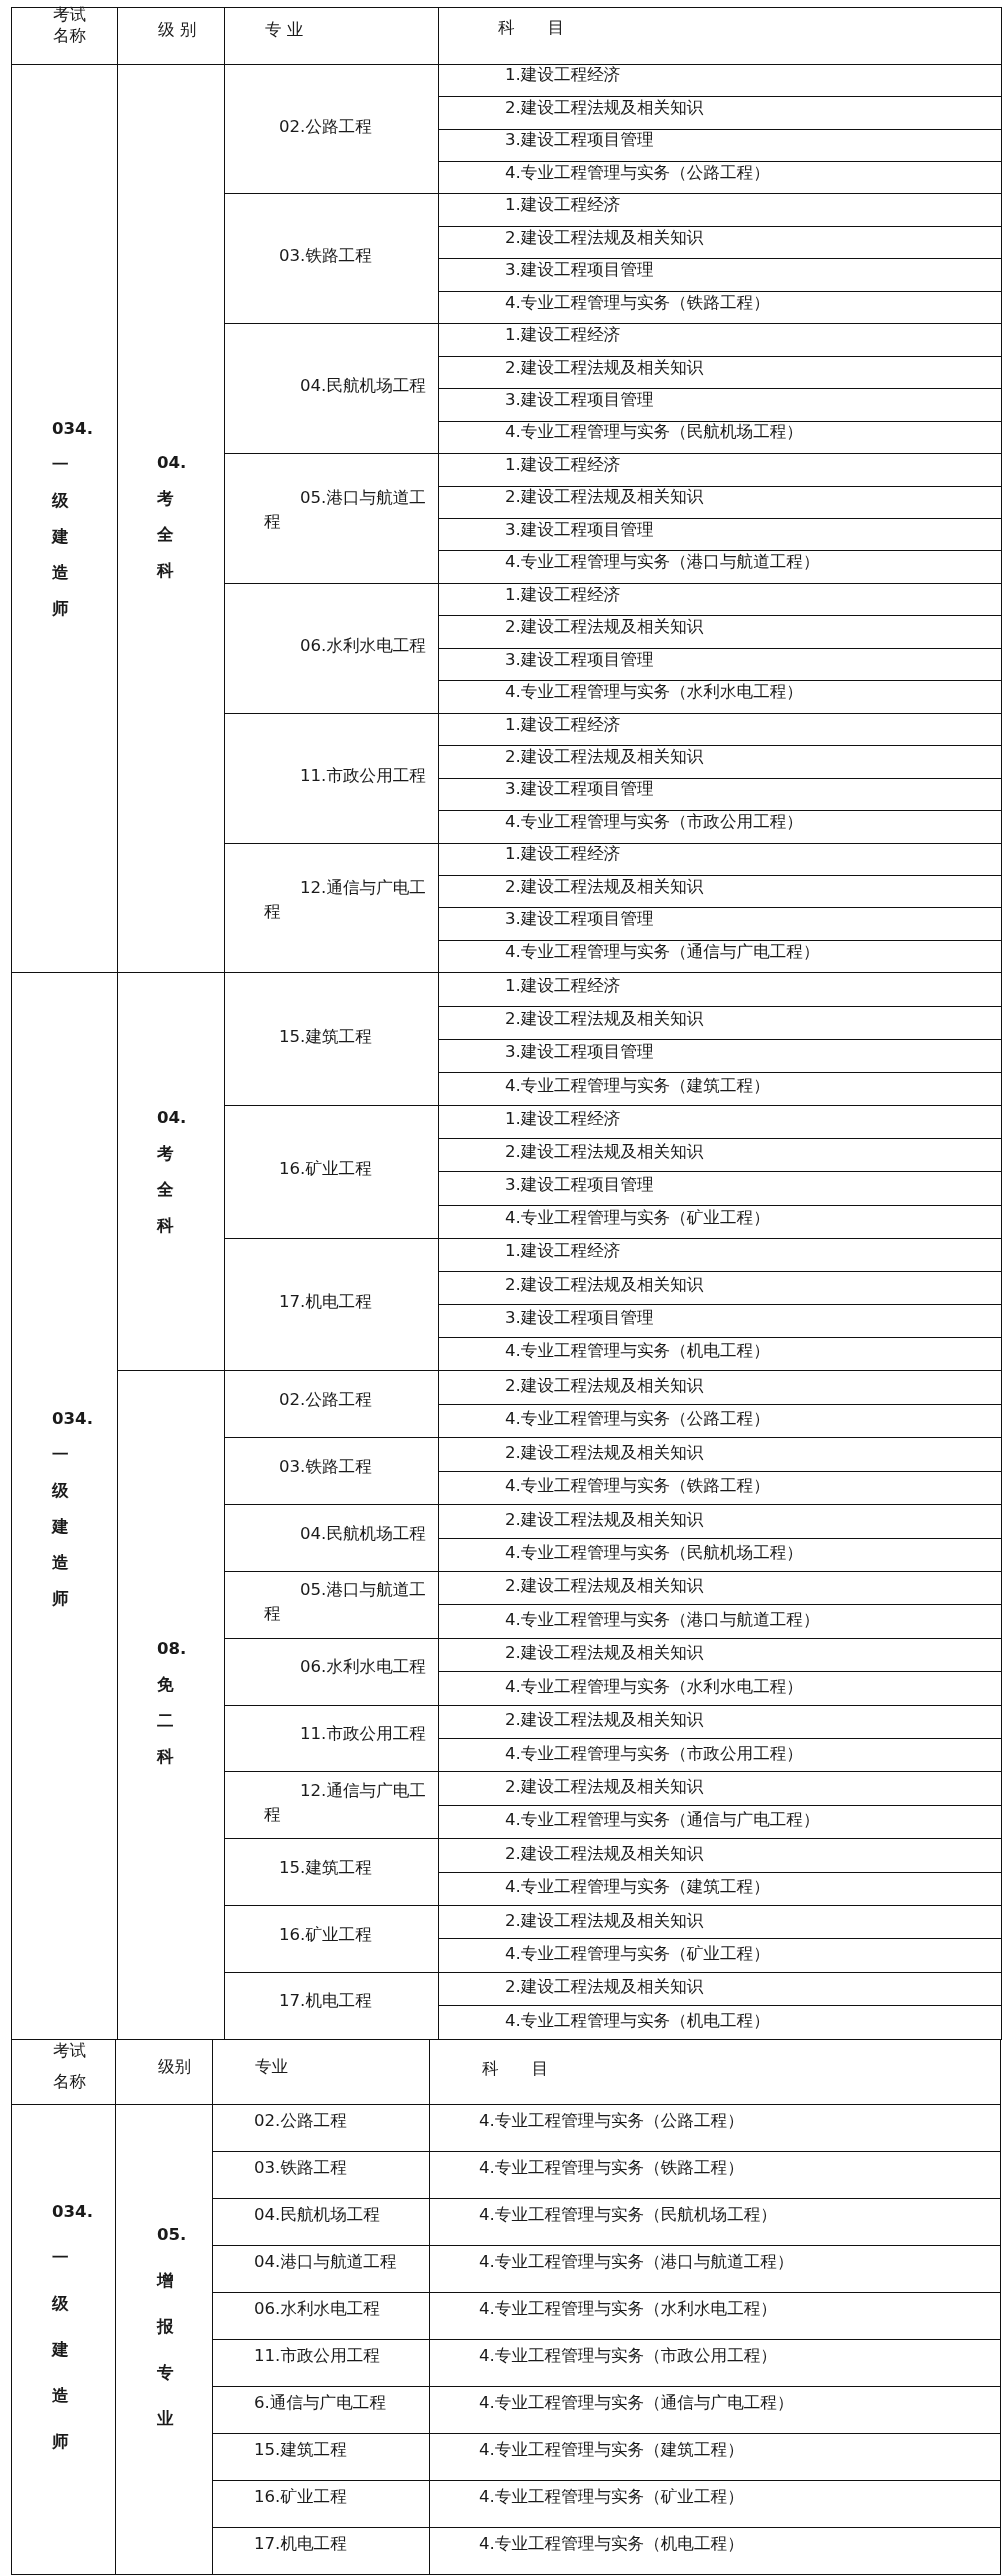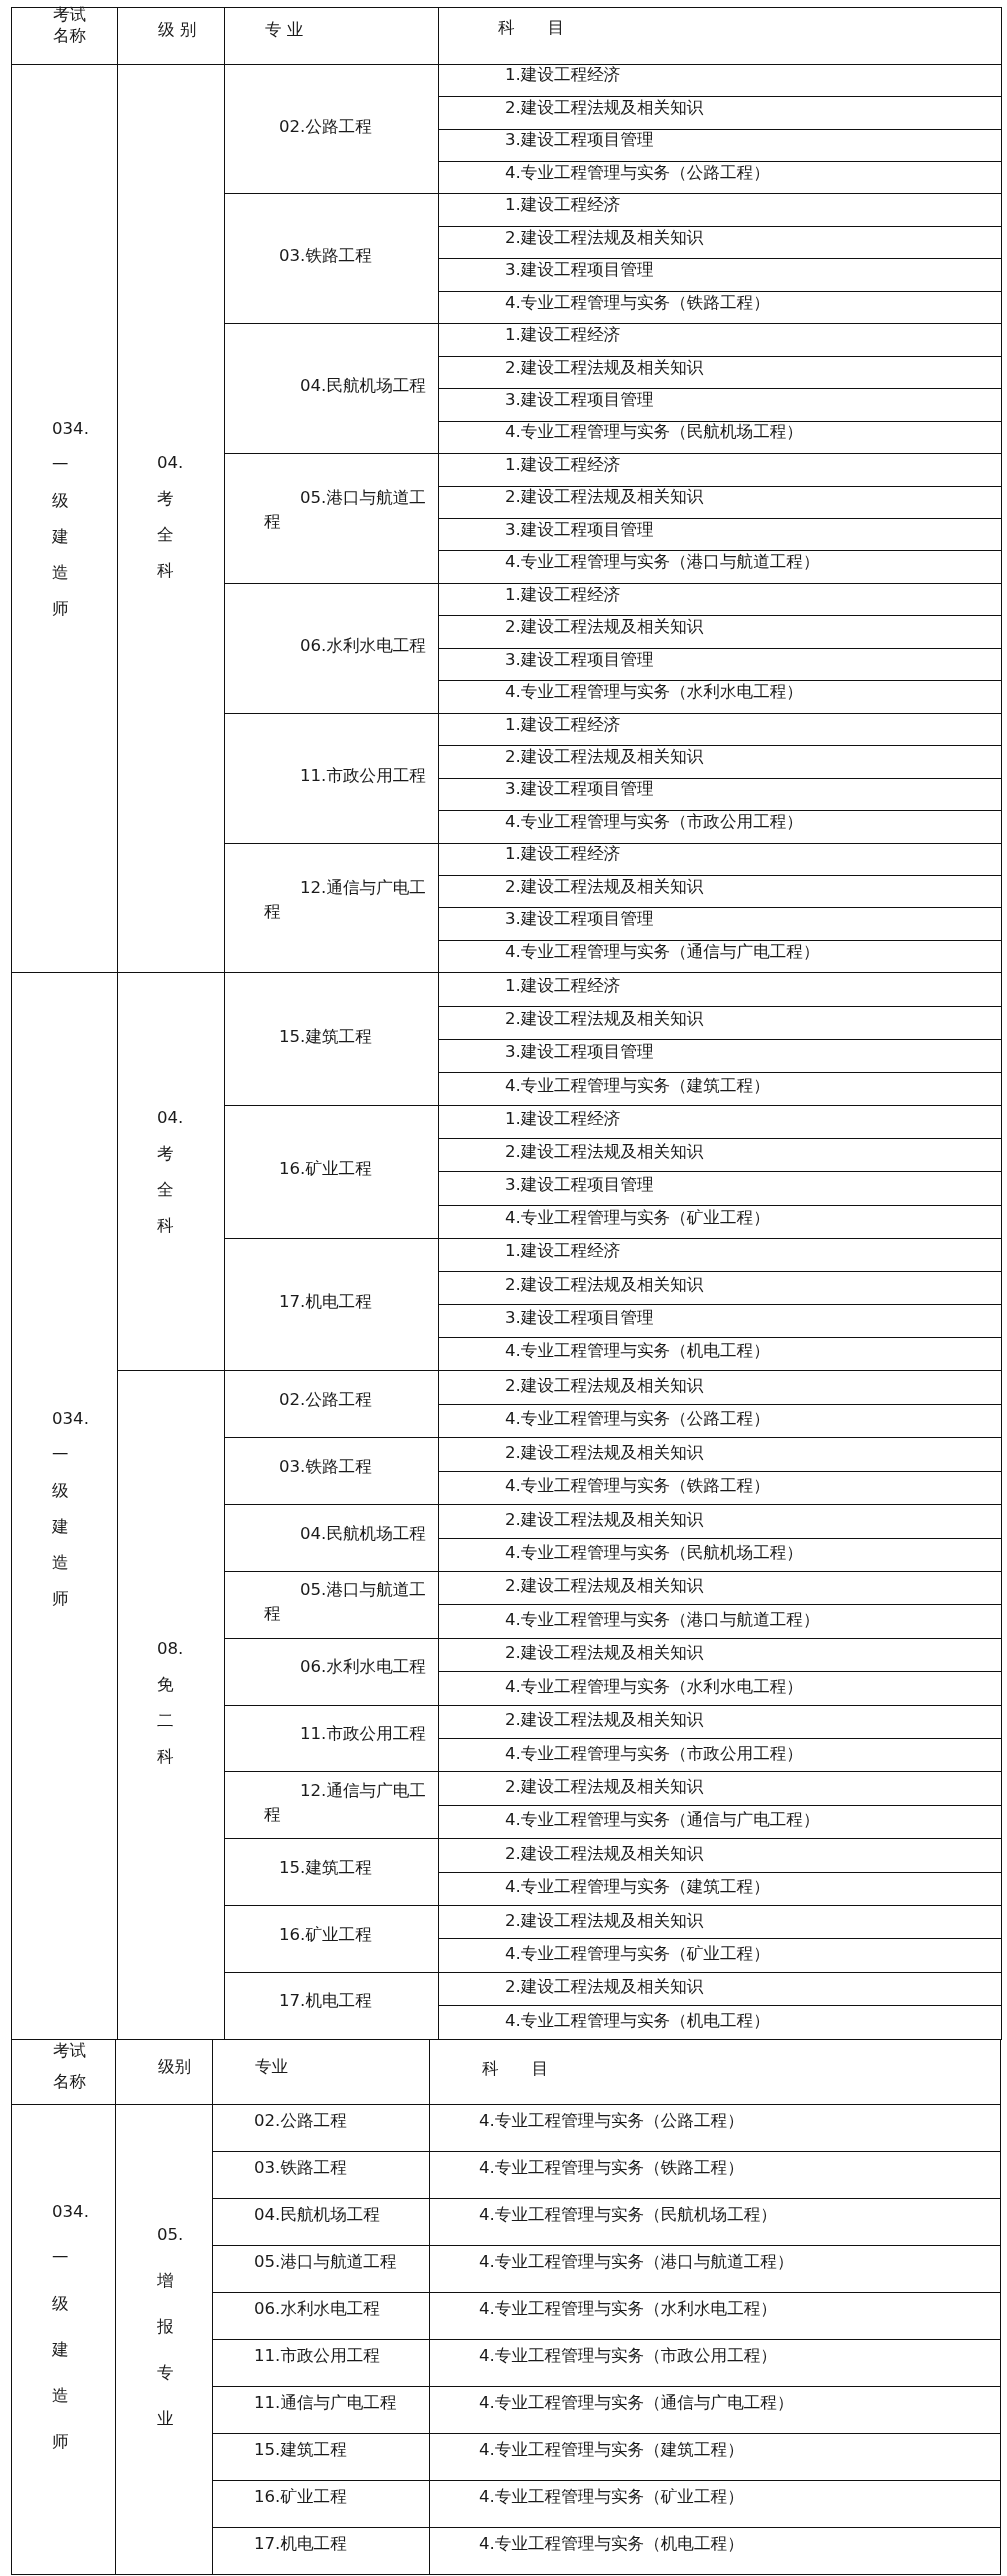--- a/index.html
+++ b/index.html
@@ -1,20 +1,20 @@
 <!DOCTYPE html>
 <html style="font-size:14.7px"><head>
 <meta charset="utf-8">
 <style>
   html, body { margin:0; padding:0; background:#ffffff; }
   body { width:1007px; height:2576px; position:relative; overflow:hidden;
          font-family:"DejaVu Sans","Liberation Sans",sans-serif; color:#1a1a1a; }
   .cell { position:absolute; box-sizing:border-box; border:1.4px solid #111; background:#fff; }
   .txt { position:absolute; font-size:16.6px; line-height:20px; white-space:nowrap; }
-  .vert { position:absolute; font-size:16.6px; line-height:36px; width:22px; text-align:center; white-space:normal; }
+  .vert { position:absolute; font-size:16.6px; line-height:36px; width:22px; text-align:center; white-space:normal;font-weight:bold; }
   .vert span { display:block; }
 </style>
 </head>
 <body>
 
 <div id="root">
     <div class="cell" style="left: 11px; top: 7.4px; width: 107px; height: 58px;"></div>
     <div class="cell" style="left: 117px; top: 7.4px; width: 108px; height: 58px;"></div>
     <div class="cell" style="left: 224px; top: 7.4px; width: 215px; height: 58px;"></div>
     <div class="cell" style="left: 438px; top: 7.4px; width: 564px; height: 58px;"></div>
@@ -244,33 +244,33 @@
     <div class="cell" style="left: 212px; top: 2151px; width: 219px; height: 48px;"></div>
     <div class="cell" style="left: 429px; top: 2151px; width: 572px; height: 48px;"></div>
     <div class="txt" style="left: 254px; top: 2158px;">03.铁路工程</div>
     <div class="txt" style="left: 479px; top: 2158px;">4.专业工程管理与实务（铁路工程）</div>
     <div class="cell" style="left: 212px; top: 2198px; width: 219px; height: 48px;"></div>
     <div class="cell" style="left: 429px; top: 2198px; width: 572px; height: 48px;"></div>
     <div class="txt" style="left: 254px; top: 2205px;">04.民航机场工程</div>
     <div class="txt" style="left: 479px; top: 2205px;">4.专业工程管理与实务（民航机场工程）</div>
     <div class="cell" style="left: 212px; top: 2245px; width: 219px; height: 48px;"></div>
     <div class="cell" style="left: 429px; top: 2245px; width: 572px; height: 48px;"></div>
-    <div class="txt" style="left: 254px; top: 2252px;">05.港口与航道工程</div>
+    <div class="txt" style="left: 254px; top: 2252px;">04.港口与航道工程</div>
     <div class="txt" style="left: 479px; top: 2252px;">4.专业工程管理与实务（港口与航道工程）</div>
     <div class="cell" style="left: 212px; top: 2292px; width: 219px; height: 48px;"></div>
     <div class="cell" style="left: 429px; top: 2292px; width: 572px; height: 48px;"></div>
     <div class="txt" style="left: 254px; top: 2299px;">06.水利水电工程</div>
     <div class="txt" style="left: 479px; top: 2299px;">4.专业工程管理与实务（水利水电工程）</div>
     <div class="cell" style="left: 212px; top: 2339px; width: 219px; height: 48px;"></div>
     <div class="cell" style="left: 429px; top: 2339px; width: 572px; height: 48px;"></div>
     <div class="txt" style="left: 254px; top: 2346px;">11.市政公用工程</div>
     <div class="txt" style="left: 479px; top: 2346px;">4.专业工程管理与实务（市政公用工程）</div>
     <div class="cell" style="left: 212px; top: 2386px; width: 219px; height: 48px;"></div>
     <div class="cell" style="left: 429px; top: 2386px; width: 572px; height: 48px;"></div>
-    <div class="txt" style="left: 254px; top: 2393px;">11.通信与广电工程</div>
+    <div class="txt" style="left: 254px; top: 2393px;">6.通信与广电工程</div>
     <div class="txt" style="left: 479px; top: 2393px;">4.专业工程管理与实务（通信与广电工程）</div>
     <div class="cell" style="left: 212px; top: 2433px; width: 219px; height: 48px;"></div>
     <div class="cell" style="left: 429px; top: 2433px; width: 572px; height: 48px;"></div>
     <div class="txt" style="left: 254px; top: 2440px;">15.建筑工程</div>
     <div class="txt" style="left: 479px; top: 2440px;">4.专业工程管理与实务（建筑工程）</div>
     <div class="cell" style="left: 212px; top: 2480px; width: 219px; height: 48px;"></div>
     <div class="cell" style="left: 429px; top: 2480px; width: 572px; height: 48px;"></div>
     <div class="txt" style="left: 254px; top: 2487px;">16.矿业工程</div>
     <div class="txt" style="left: 479px; top: 2487px;">4.专业工程管理与实务（矿业工程）</div>
     <div class="cell" style="left: 212px; top: 2527px; width: 219px; height: 48px;"></div>

